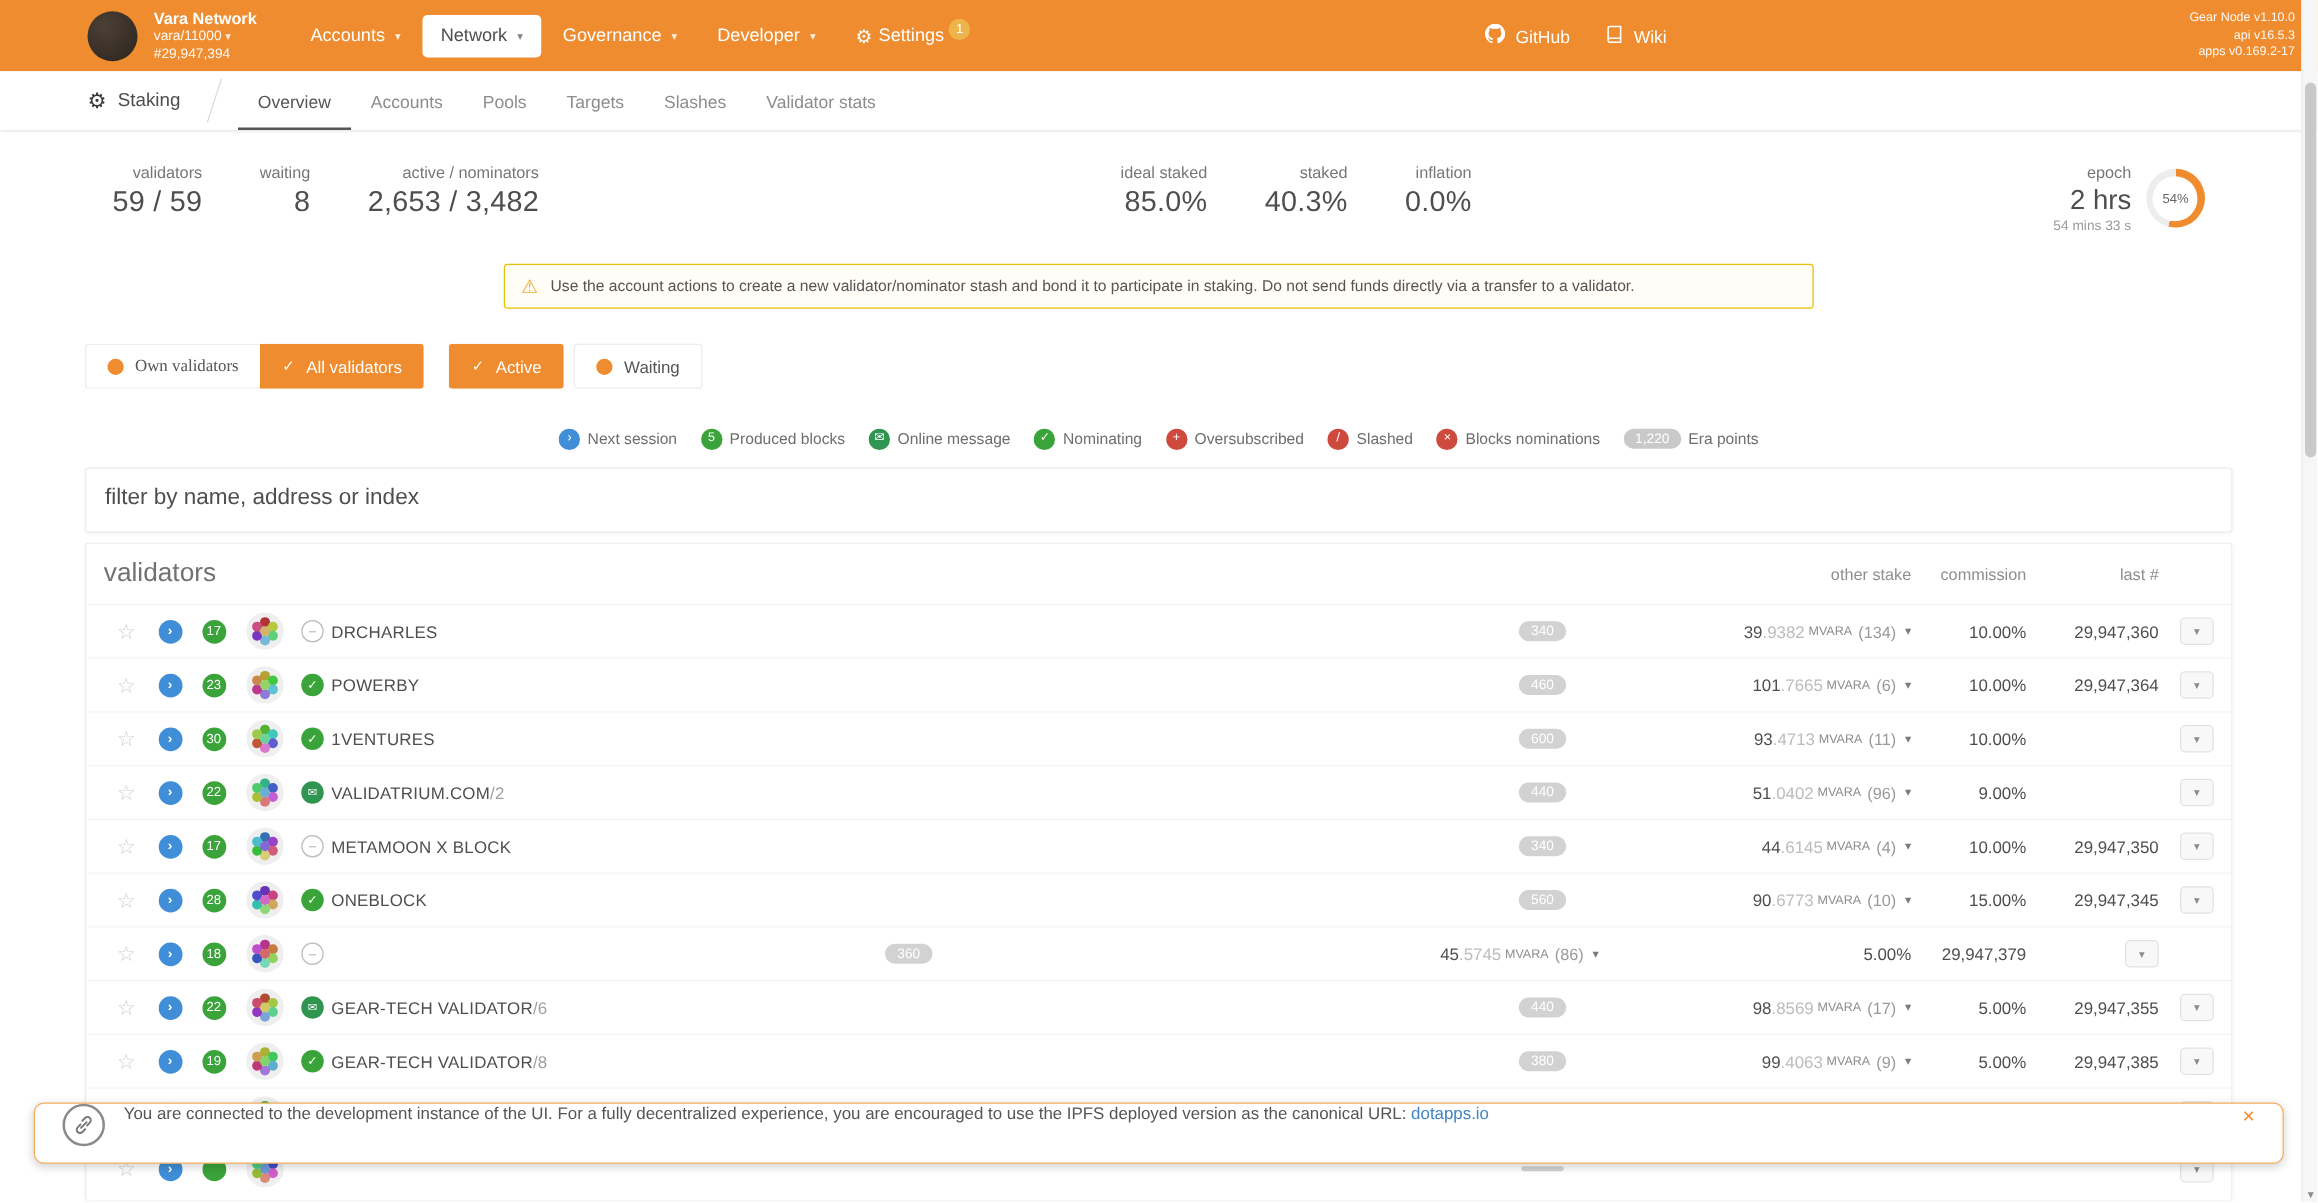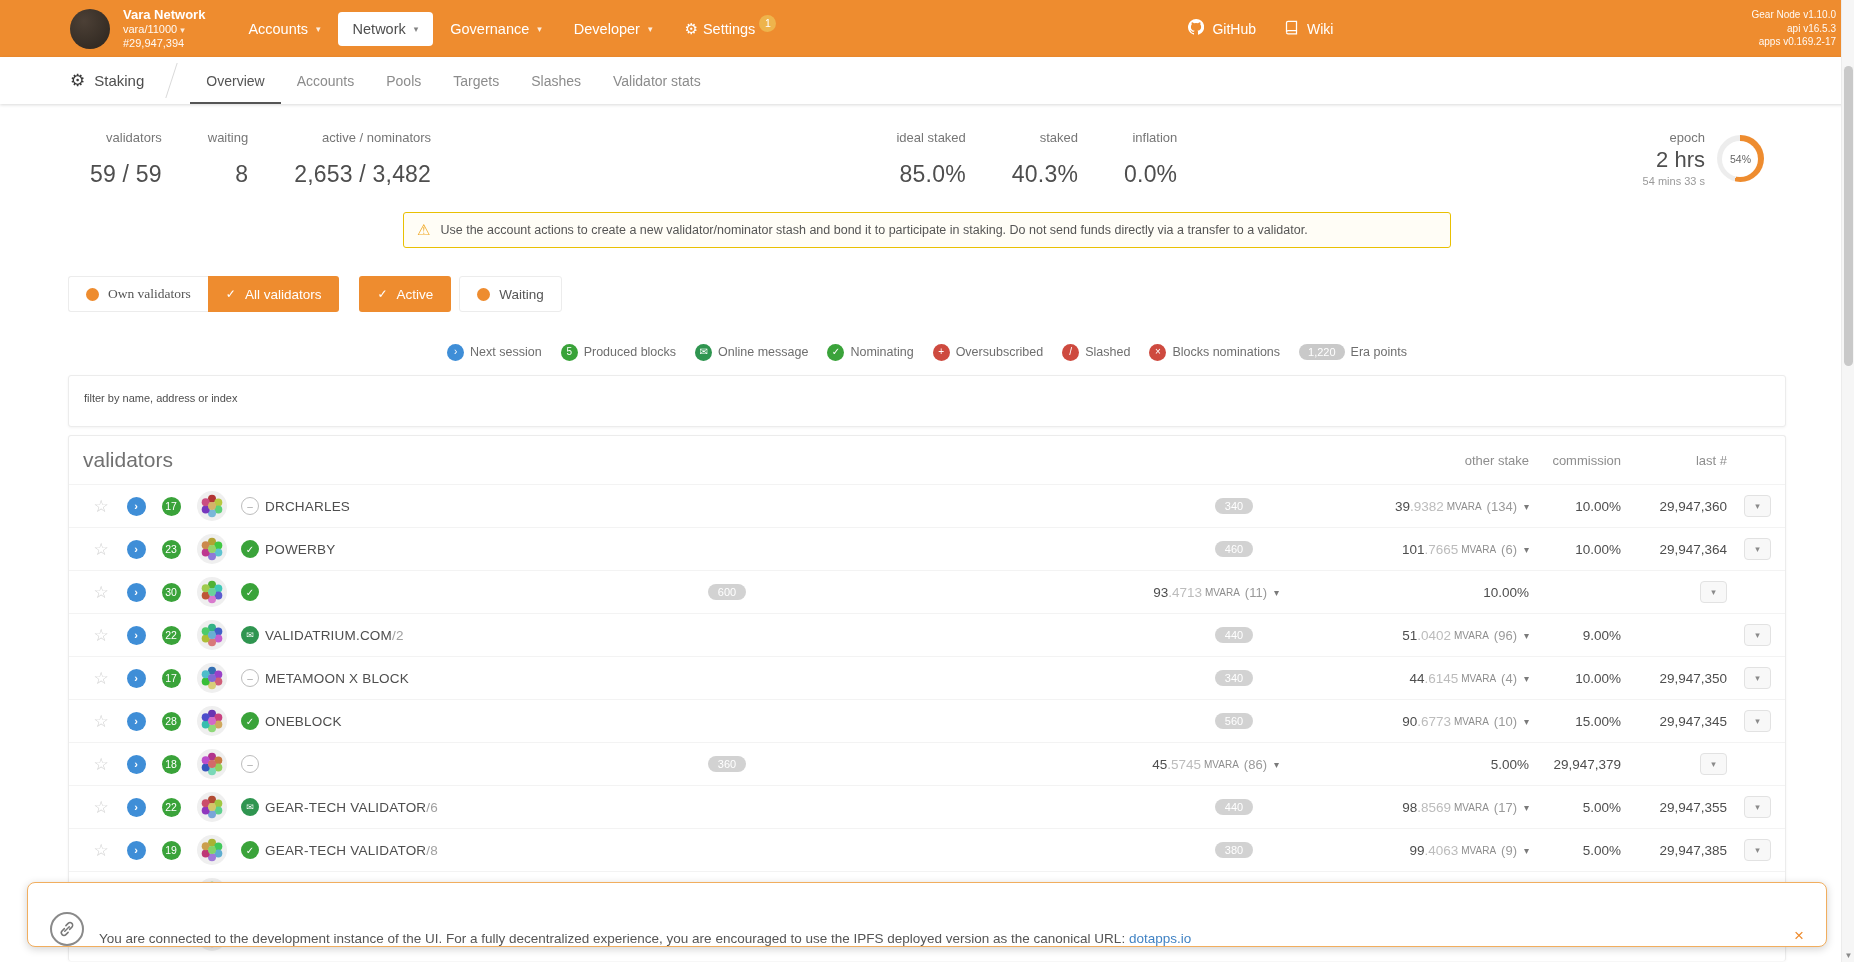--- a/index.html
+++ b/index.html
@@ -40,21 +40,21 @@
   .tabs { display:flex; }
   .tab { display:flex; align-items:center; padding:0 16px; font-size:14px; color:#8c8c8c; cursor:pointer; }
   .tab.active { color:#555; box-shadow:inset 0 -2px 0 #555; }
 
   
   .summary { display:flex; align-items:flex-start; padding:26px 90px 14px 90px; }
   .sum-group { display:flex; gap:46px; }
   .sum-group.mid { margin-left:auto; }
   .stat { text-align:right; }
   .stat-label { font-size:13px; color:#767676; }
-  .stat-value { font-size:23px; font-weight:400; color:#4e4e4e; margin-top:16px; letter-spacing:.2px; }
+  .stat-value { font-size:23px; font-weight:400; color:#4e4e4e; margin-top:3px; letter-spacing:.2px; }
   .timers { display:flex; gap:52px; margin-left:auto; }
   .timer { display:flex; align-items:center; gap:12px; }
   .timer-text { text-align:right; }
   .timer-value { font-size:22px; color:#4e4e4e; margin-top:2px; }
   .timer-sub { font-size:11px; color:#9a9a9a; margin-top:2px; }
   .ring { width:47px; height:47px; border-radius:50%; display:flex; align-items:center;
     justify-content:center; background:conic-gradient(#ee8c2f 180deg,#ededed 0); }
   .ring-inner { width:36px; height:36px; border-radius:50%; background:#fff; display:flex;
     align-items:center; justify-content:center; font-size:10.5px; color:#666; }
 
@@ -85,21 +85,21 @@
   .ic-blue { background:var(--blue,#3f8ed7); }
   .ic-green { background:var(--green,#3aa33a); }
   .ic-dgreen { background:#2f9550; }
   .ic-red { background:var(--red,#ce4a3f); }
   .leg-badge { background:#c9c9c9; color:#fff; font-size:11px; padding:2px 9px; border-radius:10px; }
 
   
   .card { margin:0 68px; background:#fff; border:1px solid #ececec; border-radius:3px;
     box-shadow:0 1px 3px rgba(0,0,0,.05); }
   .filter-card { margin-top:13px; padding:8px 15px 14px; }
-  .filter-card input { width:640px; border:none; outline:none; font-size:11px; height:28px;
+  .filter-card input { width:640px; border:none; outline:none; font-size:18px; height:28px;
     font-family:"Liberation Sans", sans-serif; color:#333; }
   .filter-card input::placeholder { color:#4e4e4e; opacity:1; }
 
   .table-card { margin-top:8px; border-bottom:none; padding-bottom:4px; }
 
   .vgrid { display:grid; grid-template-columns:36px 34px 36px 46px 30px 1fr 90px 250px 92px 106px 44px;
     align-items:center; padding:0 14px; }
   .thead { height:48px; }
   .t-title { grid-column:1 / 8; font-size:21px; color:#717171; font-weight:400; }
   .th { font-size:13px; color:#8e8e8e; text-align:right; }
@@ -128,23 +128,23 @@
   .stake .dec { color:#bcbcbc; }
   .stake .unit { color:#8d8d8d; font-size:10px; margin-left:3px; }
   .stake .noms { color:#9a9a9a; margin-left:5px; font-size:13px; }
   .stake .expander { color:#7a7a7a; font-size:10px; margin-left:7px; cursor:pointer; align-self:center; }
   .commission, .lastblk { text-align:right; font-size:13.5px; color:#4e4e4e; }
   .row-caret { width:27px; height:22px; border:1px solid #e2e2e2; border-radius:4px; background:#f8f8f8;
     color:#8a8a8a; font-size:9px; display:flex; align-items:center; justify-content:center;
     justify-self:end; cursor:pointer; }
 
   
-  .banner { position:absolute; left:27px; right:27px; top:882px; height:65px; background:#fff;
+  .banner { position:absolute; left:27px; right:27px; top:882px; height:49px; background:#fff;
     border:1px solid #f1ae5f; border-radius:8px; box-shadow:0 2px 8px rgba(0,0,0,.18);
-    display:flex; align-items:flex-end; padding:0 22px; gap:15px; z-index:50; }
+    display:flex; align-items:flex-start; padding:0 22px; gap:15px; z-index:50; }
   .link-circle { width:34px; height:34px; border-radius:50%; border:2px solid #8a8a8a;
     display:flex; align-items:center; justify-content:center; flex:0 0 auto; }
   .banner-text { font-size:13.5px; color:#555; }
   .banner-text a { color:var(--link,#4183c4); text-decoration:none; cursor:pointer; }
   .banner-close { margin-left:auto; color:var(--orange,#ee8c2f); font-size:17px; cursor:pointer; }
 
   
   .scrollbar { position:absolute; top:0; right:0; bottom:0; width:13px; background:#f6f6f6;
     border-left:1px solid #ececec; z-index:60; }
   .scroll-thumb { position:absolute; top:66px; left:2px; width:9px; height:300px;
@@ -440,20 +440,21 @@
               <circle cx="21.3" cy="18.6" r="4" fill="hsl(240,55%,59%)"></circle>
               <circle cx="15.0" cy="22.3" r="4" fill="hsl(307,55%,66%)"></circle>
               <circle cx="8.7" cy="18.6" r="4" fill="hsl(14,55%,48%)"></circle>
               <circle cx="8.7" cy="11.3" r="4" fill="hsl(81,55%,55%)"></circle>
               <circle cx="15.0" cy="15.0" r="4" fill="hsl(148,55%,62%)"></circle>
             </svg>
           </div>
     <div class="cell-c">
             <span class="status st-check">✓</span>
           </div>
+    <div class="vname"><span>1VENTURES</span><span class="sub"></span></div>
     <div class="points">600</div>
     <div class="stake">
       <span class="int">93</span>
             <span class="dec">.4713</span>
             <span class="unit">MVARA</span>
             <span class="noms">(11)</span>
             <span class="expander">▾</span>
     </div>
     <div class="commission">10.00%</div>
     <div class="lastblk"></div>

